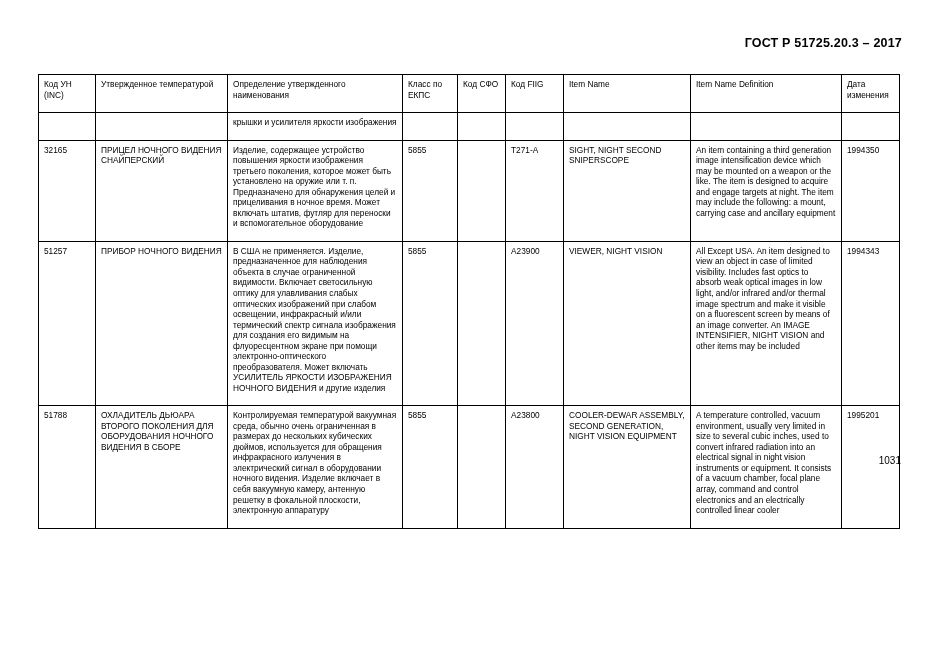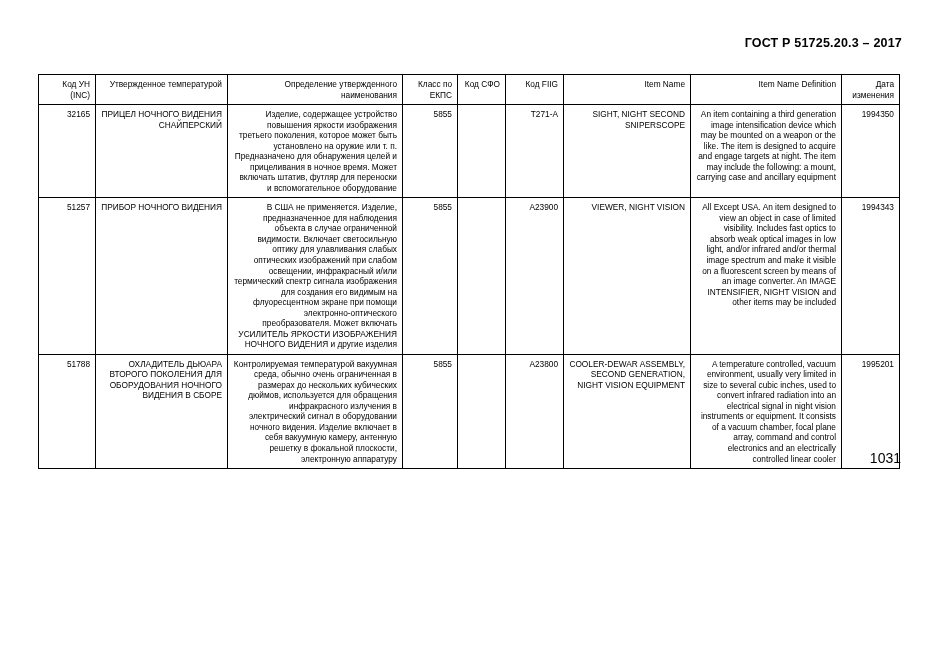--- a/index.html
+++ b/index.html
@@ -38,24 +38,24 @@
   }
   table.doc {
     border-collapse: collapse;
     table-layout: fixed;
     width: 861px;
     border: 1px solid #000;
   }
   table.doc td, table.doc th {
     border: 1px solid #000;
     vertical-align: top;
-    padding: 4px 5px 4px 5px;
+    padding: 4px 5px 12px 5px;
     font-size: 8.3px;
     line-height: 1.27;
-    text-align: right;
+    text-align: left;
     font-weight: normal;
   }
   thead td {
     font-weight: bold;
     font-size: 8.3px;
     line-height: 1.3;
   }
   .c1 { width: 57px; }
   .c2 { width: 132px; }
   .c3 { width: 175px; }
@@ -70,21 +70,21 @@
   .num { font-size: 8.6px; }
   .code { font-size: 8.6px; }
   .name-ru {
     font-size: 8.6px;
     line-height: 1.3;
   }
   .pagenum {
     position: absolute;
     bottom: 21px;
     right: 34px;
-    font-size: 14px;
+    font-size: 10px;
   }
 </style>
 </head>
 <body>
 
 <div class="page">
 
   <div class="header-std">ГОСТ Р 51725.20.3 – 2017</div>
 
   <div class="table-wrap">
@@ -107,20 +107,31 @@
           <td>Определение утвержденного наименования</td>
           <td>Класс по ЕКПС</td>
           <td>Код СФО</td>
           <td>Код FIIG</td>
           <td>Item Name</td>
           <td>Item Name Definition</td>
           <td>Дата изменения</td>
         </tr>
       </thead>
       <tbody>
+        <tr>
+          <td class="num"></td>
+          <td class="name-ru"></td>
+          <td class="cell-ru">крышки и усилителя яркости изображения</td>
+          <td class="num"></td>
+          <td class="num"></td>
+          <td class="code"></td>
+          <td class="cell-en"></td>
+          <td class="cell-en"></td>
+          <td class="num"></td>
+        </tr>
         <tr>
           <td class="num">32165</td>
           <td class="name-ru">ПРИЦЕЛ НОЧНОГО ВИДЕНИЯ СНАЙПЕРСКИЙ</td>
           <td class="cell-ru">Изделие, содержащее устройство повышения яркости изображения третьего поколения, которое может быть установлено на оружие или т. п. Предназначено для обнаружения целей и прицеливания в ночное время. Может включать штатив, футляр для переноски и вспомогательное оборудование</td>
           <td class="num">5855</td>
           <td class="num"></td>
           <td class="code">T271-A</td>
           <td class="cell-en">SIGHT, NIGHT SECOND SNIPERSCOPE</td>
           <td class="cell-en">An item containing a third generation image intensification device which may be mounted on a weapon or the like.  The item is designed to acquire and engage targets at night.  The item may include the following: a mount, carrying case and ancillary equipment</td>
           <td class="num">1994350</td>

